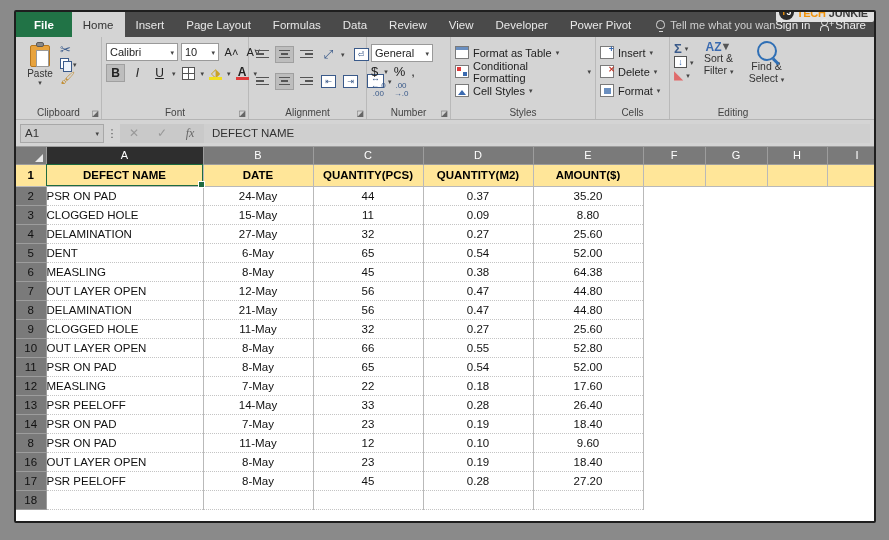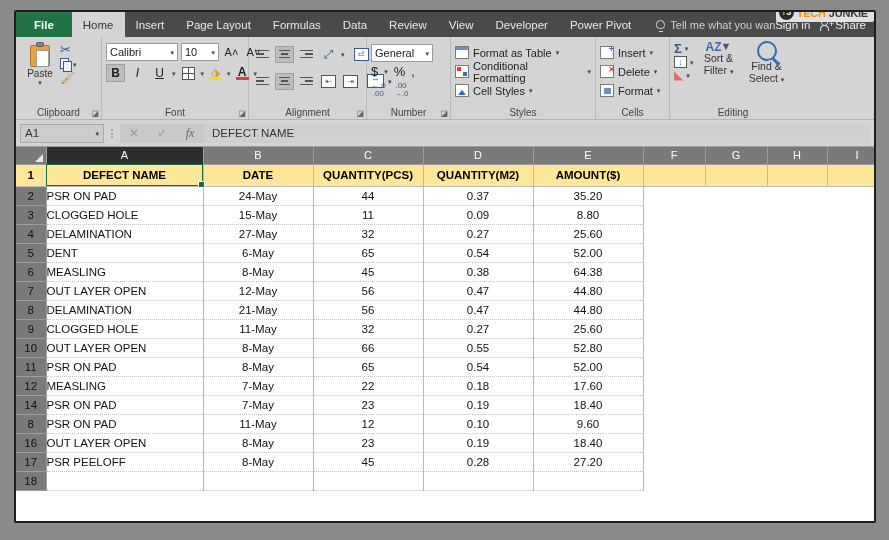--- a/index.html
+++ b/index.html
@@ -716,20 +716,32 @@
             <td class="c-n">7-May</td>
             <td class="c-n">22</td>
             <td class="c-n">0.18</td>
             <td class="c-last">17.60</td>
             <td class="blank"></td>
             <td class="blank"></td>
             <td class="blank"></td>
             <td class="blank"></td>
           </tr>
           <tr class="datarow">
+            <td class="rowhdr">13</td>
+            <td class="c-a">PSR PEELOFF</td>
+            <td class="c-n">14-May</td>
+            <td class="c-n">33</td>
+            <td class="c-n">0.28</td>
+            <td class="c-last">26.40</td>
+            <td class="blank"></td>
+            <td class="blank"></td>
+            <td class="blank"></td>
+            <td class="blank"></td>
+          </tr>
+          <tr class="datarow">
             <td class="rowhdr">14</td>
             <td class="c-a">PSR ON PAD</td>
             <td class="c-n">7-May</td>
             <td class="c-n">23</td>
             <td class="c-n">0.19</td>
             <td class="c-last">18.40</td>
             <td class="blank"></td>
             <td class="blank"></td>
             <td class="blank"></td>
             <td class="blank"></td>

